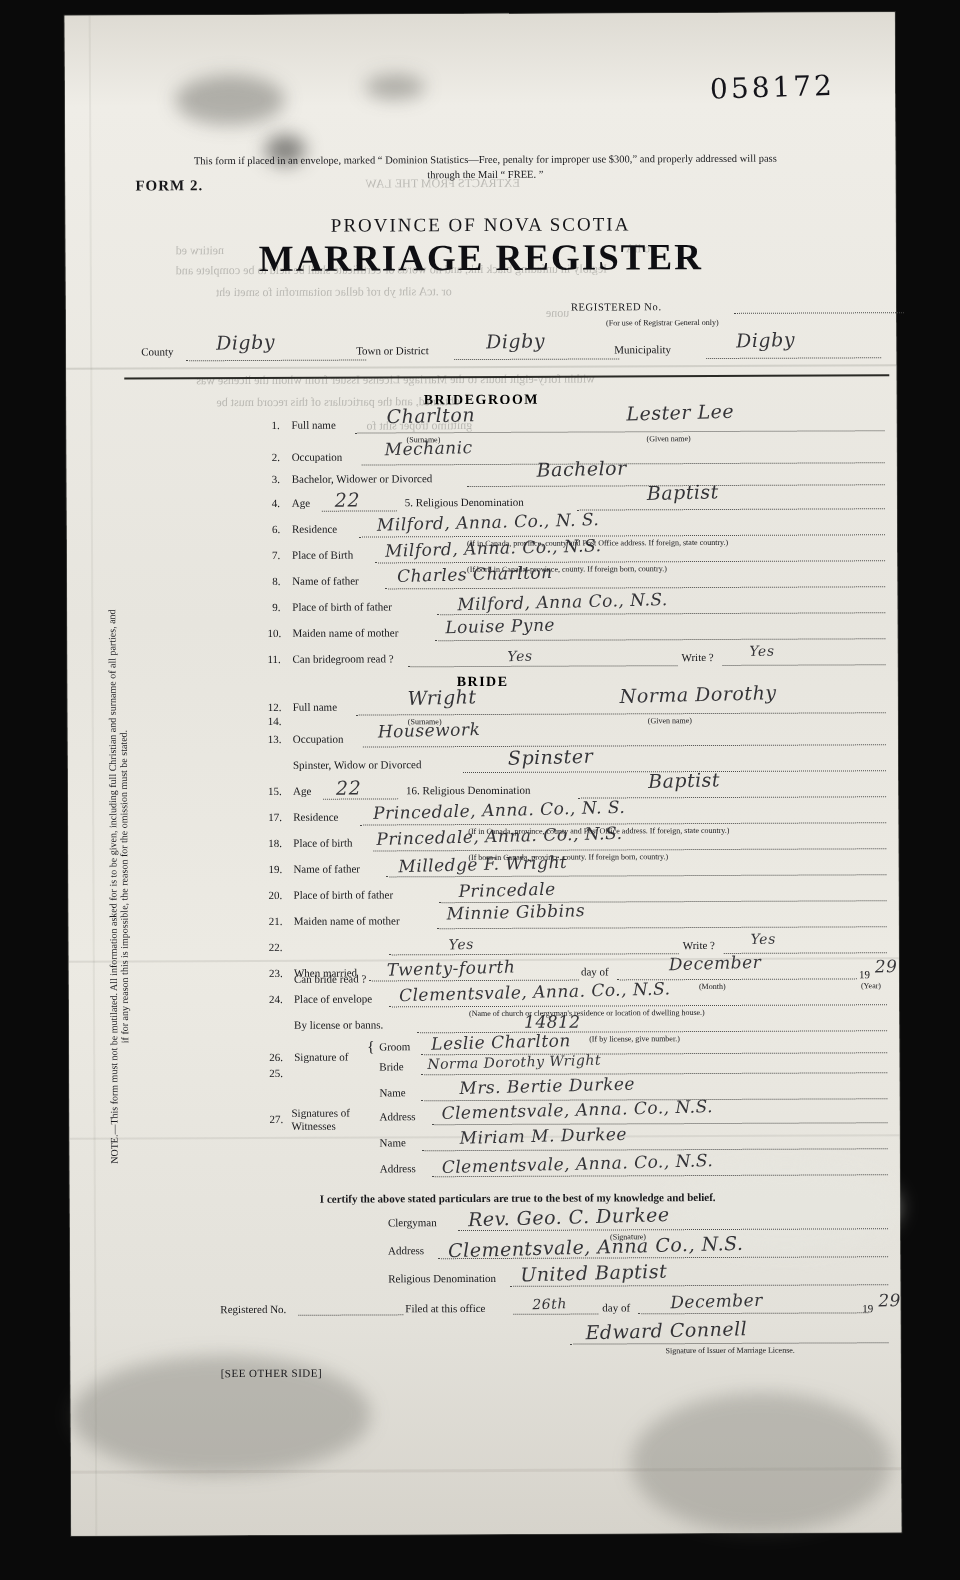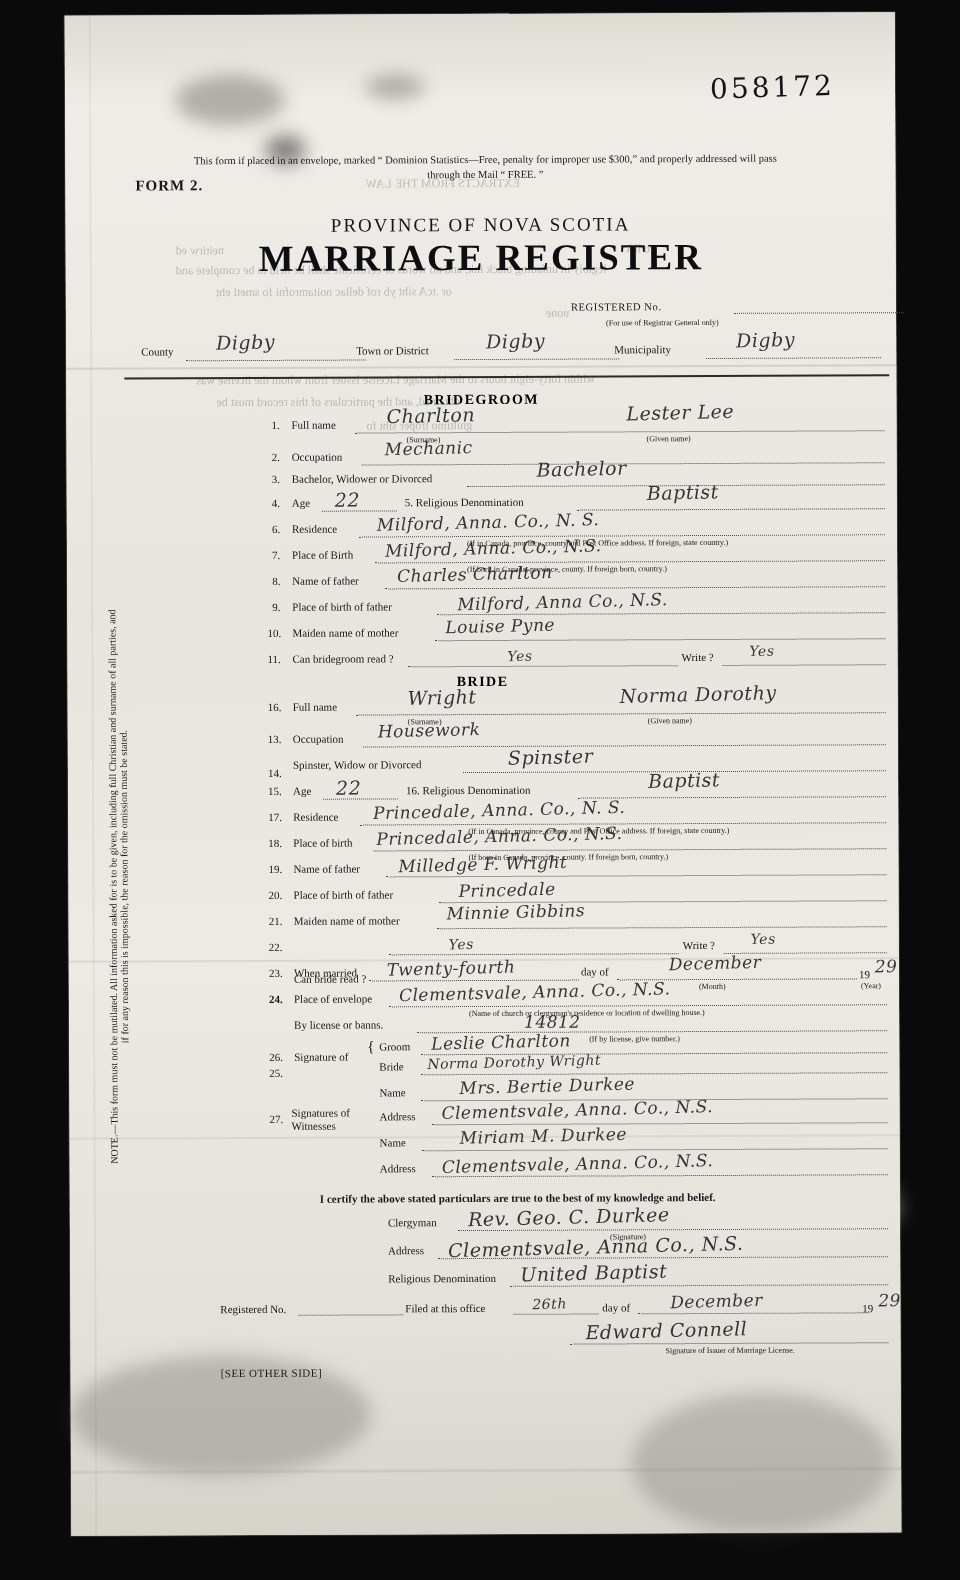--- a/index.html
+++ b/index.html
@@ -254,34 +254,34 @@
     <div class="t lbl" style="left:200px;top:638px;">11.</div>
     <div class="t lbl" style="left:225px;top:638px;">Can bridegroom read ?</div>
     <div class="rule" style="left:340px;top:652px;width:270px;"></div>
     <div class="hw sm" style="left:440px;top:634px;">Yes</div>
     <div class="t lbl" style="left:614px;top:638px;">Write ?</div>
     <div class="rule" style="left:655px;top:652px;width:163px;"></div>
     <div class="hw sm" style="left:682px;top:630px;">Yes</div>
 
     <div class="sectionhead" style="top:660px;">BRIDE</div>
 
-    <div class="t lbl" style="left:200px;top:686px;">16.</div>
+    <div class="t lbl" style="left:200px;top:686px;">12.</div>
     <div class="t lbl" style="left:225px;top:686px;">Full name</div>
     <div class="rule" style="left:288px;top:700px;width:530px;"></div>
     <div class="hw big" style="left:340px;top:672px;">Wright</div>
     <div class="hw big" style="left:552px;top:670px;">Norma Dorothy</div>
     <div class="t tiny" style="left:340px;top:703px;">(Surname)</div>
     <div class="t tiny" style="left:580px;top:703px;">(Given name)</div>
 
     <div class="t lbl" style="left:200px;top:718px;">13.</div>
     <div class="t lbl" style="left:225px;top:718px;">Occupation</div>
     <div class="rule" style="left:295px;top:732px;width:523px;"></div>
     <div class="hw med" style="left:310px;top:706px;">Housework</div>
 
-    <div class="t lbl" style="left:200px;top:752px;">14.</div>
+    <div class="t lbl" style="left:200px;top:700px;">14.</div>
     <div class="t lbl" style="left:225px;top:744px;">Spinster, Widow or Divorced</div>
     <div class="rule" style="left:395px;top:758px;width:423px;"></div>
     <div class="hw big" style="left:440px;top:732px;">Spinster</div>
 
     <div class="t lbl" style="left:200px;top:770px;">15.</div>
     <div class="t lbl" style="left:225px;top:770px;">Age</div>
     <div class="rule" style="left:255px;top:784px;width:75px;"></div>
     <div class="hw big" style="left:268px;top:762px;transform:rotate(0deg);">22</div>
     <div class="t lbl" style="left:338px;top:770px;">16. Religious Denomination</div>
     <div class="rule" style="left:510px;top:784px;width:308px;"></div>
@@ -327,21 +327,21 @@
     <div class="rule" style="left:300px;top:966px;width:210px;"></div>
     <div class="hw med" style="left:318px;top:944px;">Twenty-fourth</div>
     <div class="t lbl" style="left:512px;top:952px;">day of</div>
     <div class="rule" style="left:548px;top:966px;width:240px;"></div>
     <div class="hw med" style="left:600px;top:940px;">December</div>
     <div class="t tiny" style="left:630px;top:969px;">(Month)</div>
     <div class="t lbl" style="left:790px;top:956px;">19</div>
     <div class="hw med" style="left:806px;top:944px;">29</div>
     <div class="t tiny" style="left:792px;top:969px;">(Year)</div>
 
-    <div class="t lbl" style="left:200px;top:978px;font-weight:bold;">24.</div>
+    <div class="t lbl" style="left:200px;top:978px;">24.</div>
     <div class="t lbl" style="left:225px;top:978px;">Place of envelope</div>
     <div class="rule" style="left:320px;top:992px;width:498px;"></div>
     <div class="hw med" style="left:330px;top:968px;">Clementsvale, Anna. Co., N.S.</div>
     <div class="t tiny" style="left:400px;top:995px;">(Name of church or clergyman's residence or location of dwelling house.)</div>
 
     <div class="t lbl" style="left:200px;top:1052px;text-align:right;">25.</div>
     <div class="t lbl" style="left:225px;top:1004px;">By license or banns.</div>
     <div class="rule" style="left:348px;top:1018px;width:470px;"></div>
     <div class="hw med" style="left:455px;top:998px;transform:rotate(0deg);">14812</div>
     <div class="t tiny" style="left:520px;top:1021px;">(If by license, give number.)</div>

